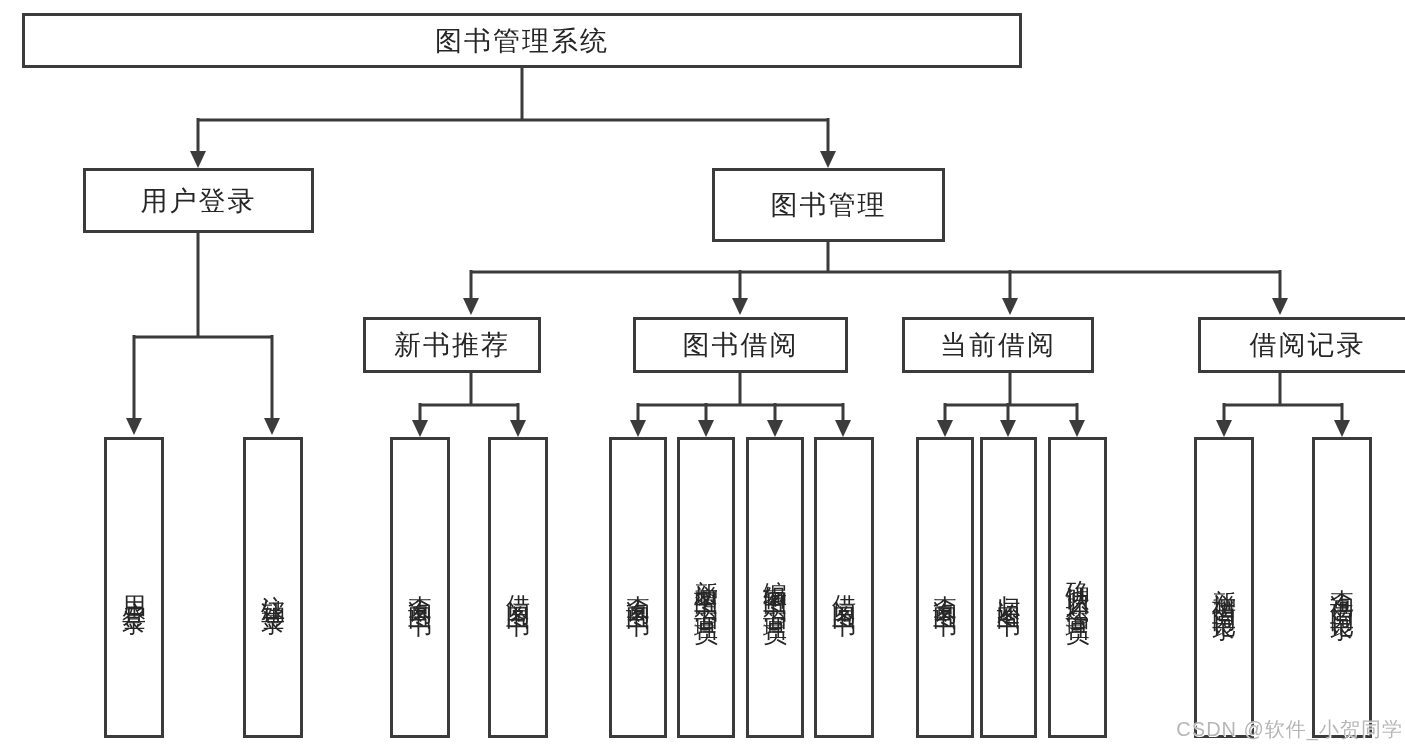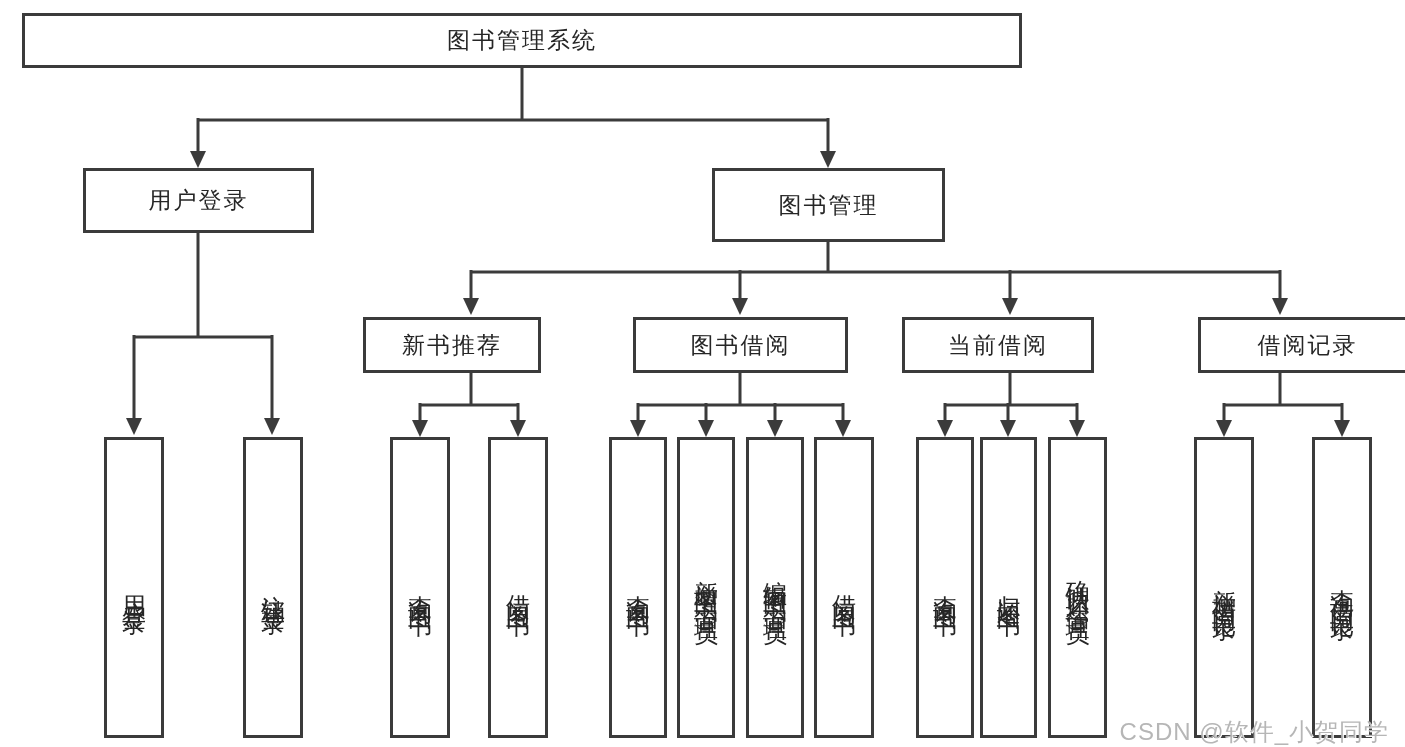--- a/index.html
+++ b/index.html
@@ -21,21 +21,21 @@
     position: absolute;
     box-sizing: border-box;
     background: #ffffff;
     border: 3px solid #3b3b3b;
     display: flex;
     align-items: center;
     justify-content: center;
     color: #262626;
   }
   .hlabel {
-    font-size: 23px;
+    font-size: 27px;
     letter-spacing: 2px;
     white-space: nowrap;
   }
   .vlabel {
     writing-mode: vertical-rl;
     text-orientation: upright;
     font-size: 24px;
     letter-spacing: 6px;
     line-height: 1;
     white-space: nowrap;
@@ -61,22 +61,22 @@
   .lf-bb1 { left:677px;  width:58px; }
   .lf-bb2 { left:746px;  width:58px; }
   .lf-bb3 { left:814px;  width:60px; }
   .lf-cb0 { left:916px;  width:58px; }
   .lf-cb1 { left:980px;  width:57px; }
   .lf-cb2 { left:1048px; width:59px; }
   .lf-rc0 { left:1194px; width:60px; }
   .lf-rc1 { left:1312px; width:60px; }
   #watermark {
     position: absolute;
-    right: 16px; top: 716px;
-    font-size: 24px;
+    right: 2px; top: 716px;
+    font-size: 20px;
     letter-spacing: 1px;
     color: #b6b6b6;
     text-shadow: 1px 1px 0 #ffffff;
     white-space: nowrap;
     z-index: 5;
   }
 </style>
 </head>
 <body>
 

